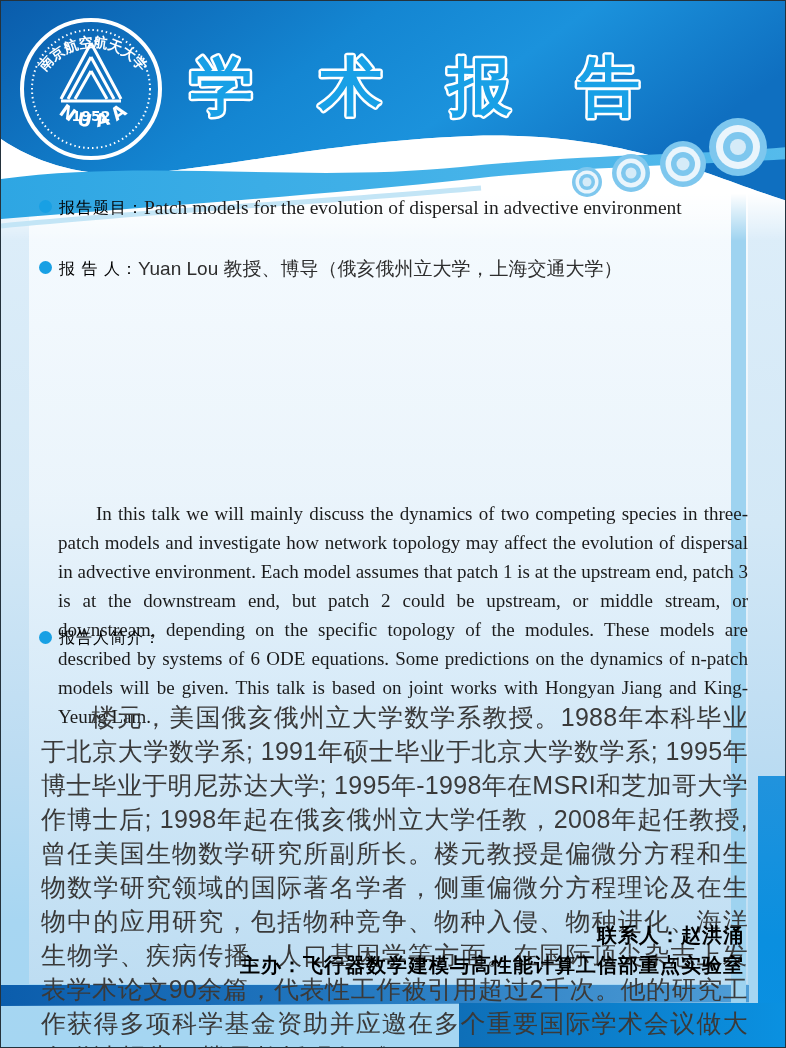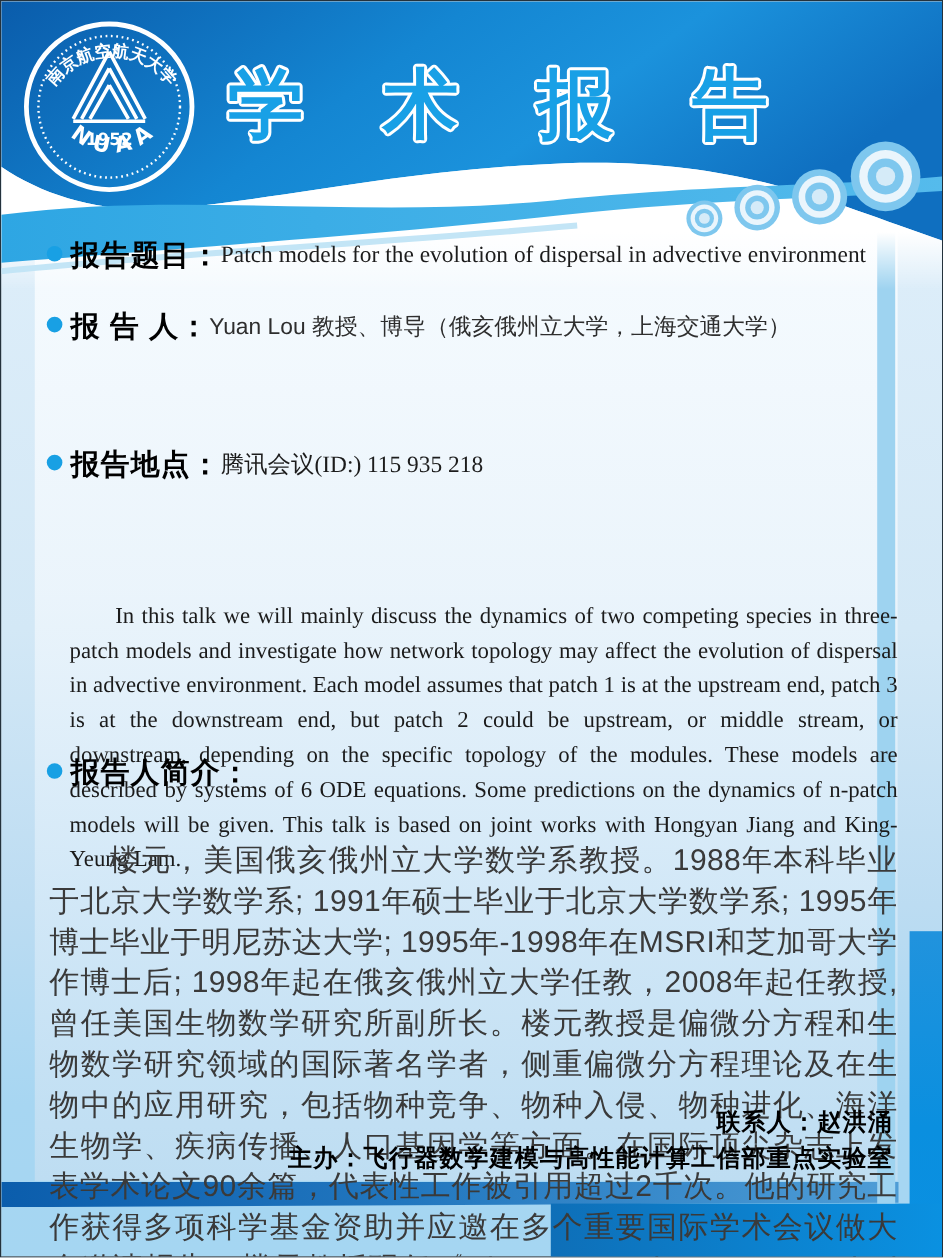--- a/index.html
+++ b/index.html
@@ -33,21 +33,21 @@
     background:linear-gradient(90deg,#0e6fb8 0%,#0a91e1 100%);
   }
   #stem{
     position:absolute;left:730px;top:146px;width:15px;height:856px;z-index:3;
     background:#9ed3f0;
   }
   #header-svg{position:absolute;left:0;top:0;z-index:4;pointer-events:none;}
   
   .row{position:absolute;left:38px;z-index:5;white-space:nowrap;}
   .dot{display:inline-block;width:13px;height:13px;border-radius:50%;background:#18a0e4;vertical-align:-1px;margin-right:7px;}
-  .lbl{font-weight:bold;font-size:24px;color:#000;letter-spacing:1px;vertical-align:middle;}
+  .lbl{font-weight:normal;font-size:16px;color:#000;letter-spacing:1px;vertical-align:middle;}
   .val{vertical-align:middle;}
   .val-serif{font-family:"Liberation Serif","DejaVu Serif",serif;font-size:19.5px;color:#1c1c1c;}
   .val-mixed{font-size:19px;color:#2e2e2e;margin-top:20px;}
   .para{position:absolute;z-index:5;text-align:justify;margin-top:48px;}
   #abstract{
     left:57px;top:450px;width:690px;
     font-family:"Liberation Serif","DejaVu Serif",serif;
     font-size:19px;line-height:29px;color:#1b1b1b;text-indent:2em;
   }
   #bio{
@@ -148,23 +148,20 @@
 
   <div class="row" style="top:196px">
     <span class="dot"></span><span class="lbl">报告题目：</span><span class="val val-serif">Patch models for the evolution of dispersal in advective environment</span>
   </div>
 
   <div class="row" style="top:255px">
     <span class="dot"></span><span class="lbl">报 告 人：</span><span class="val val-mixed">Yuan Lou 教授、博导（俄亥俄州立大学，上海交通大学）</span>
   </div>
 
 
-  <div class="row" style="top:370px">
-    <span class="dot"></span><span class="lbl">报告地点：</span><span class="val val-serif">腾讯会议(ID:) 115 935 218</span>
-  </div>
 
 
   <div id="abstract" class="para">In this talk we will mainly discuss the dynamics of two competing species in three-patch models and investigate how network topology may affect the evolution of dispersal in advective environment. Each model assumes that patch 1 is at the upstream end, patch 3 is at the downstream end, but patch 2 could be upstream, or middle stream, or downstream, depending on the specific topology of the modules. These models are described by systems of 6 ODE equations. Some predictions on the dynamics of n-patch models will be given. This talk is based on joint works with Hongyan Jiang and King-Yeung Lam.</div>
 
   <div class="row" style="top:627px">
     <span class="dot"></span><span class="lbl">报告人简介：</span>
   </div>
 
   <div id="bio" class="para">楼元，美国俄亥俄州立大学数学系教授。1988年本科毕业于北京大学数学系; 1991年硕士毕业于北京大学数学系; 1995年博士毕业于明尼苏达大学; 1995年-1998年在MSRI和芝加哥大学作博士后; 1998年起在俄亥俄州立大学任教，2008年起任教授, 曾任美国生物数学研究所副所长。楼元教授是偏微分方程和生物数学研究领域的国际著名学者，侧重偏微分方程理论及在生物中的应用研究，包括物种竞争、物种入侵、物种进化、海洋生物学、疾病传播、人口基因学等方面。在国际顶尖杂志上发表学术论文90余篇，代表性工作被引用超过2千次。他的研究工作获得多项科学基金资助并应邀在多个重要国际学术会议做大会邀请报告。楼元教授现任《Discrete Continuous Dynamical System--Series B》主编，及《SIAM Journal of Applied Math》,《Journal of Differential Equations》，《Journal of Mathematical Biology》等期刊的编委。</div>
 

